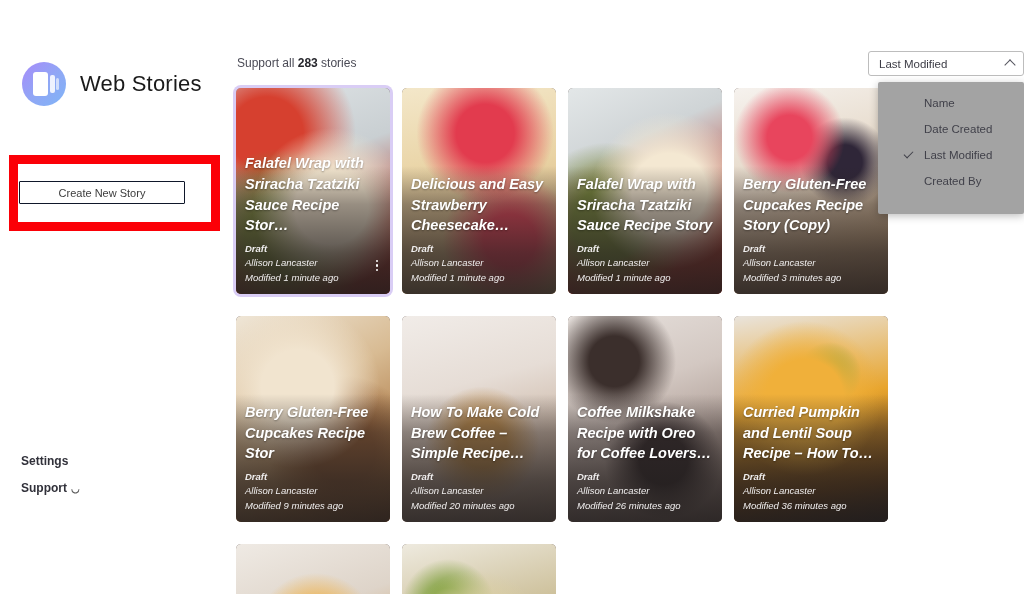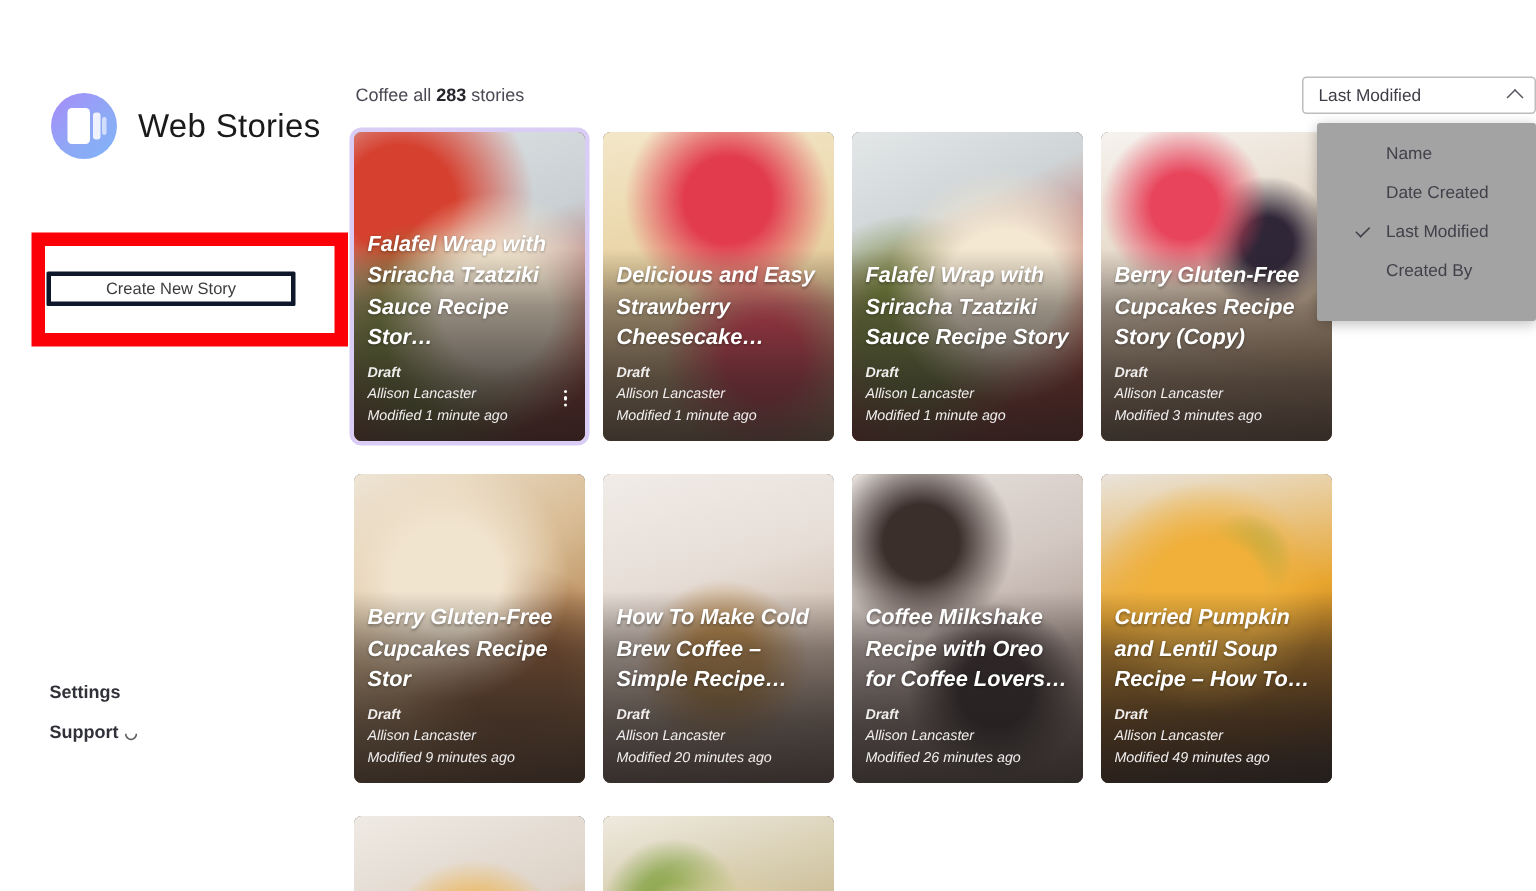--- a/index.html
+++ b/index.html
@@ -6,21 +6,21 @@
   html, body {
     width: 1024px; height: 594px;
     background: #ffffff;
     font-family: "Liberation Sans", sans-serif;
     overflow: hidden;
   }
   #app { position: relative; width: 1024px; height: 594px; }
 
   
   #sidebar {
-    position: absolute; left: 16px; top: 0;
+    position: absolute; left: 4px; top: 0;
     width: 232px; height: 594px;
     background: #fff;
   }
   .brand {
     position: absolute; left: 18px; top: 62px;
     display: flex; align-items: center; gap: 14px;
   }
   .brand-logo {
     width: 44px; height: 44px; border-radius: 50%;
     background: linear-gradient(135deg, #a78bfa 0%, #8fa8f5 55%, #7fb4f7 100%);
@@ -44,21 +44,21 @@
 
   .redbox {
     position: absolute; left: 5px; top: 155px;
     width: 211px; height: 76px;
     border: 9px solid #fb0007;
     background: transparent;
   }
   .create-btn {
     position: absolute; left: 15px; top: 181px;
     width: 166px; height: 23px;
-    border: 3px solid #0f172a; border-radius: 1px;
+    border: 1px solid #0f172a; border-radius: 1px;
     background: #fff;
     font-family: "Liberation Sans", sans-serif;
     font-size: 11px; color: #3c3c3c;
     cursor: pointer;
     display: flex; align-items: center; justify-content: center; text-align: center;
   }
 
   .navlist { position: absolute; left: 14px; top: 238px; width: 200px; }
   .navitem {
     display: flex; align-items: center; gap: 15px;
@@ -233,21 +233,21 @@
 
     <div class="bottomlinks">
       <a href="#"><span>Settings</span></a>
       <a href="#"><span>Support</span><span class="ext-glyph">◡</span></a>
     </div>
   </div>
 
   <div id="main">
 
     <div class="viewing">
-      <span>Coffee all</span>
+      <span>Support all</span>
       <b>283</b>
       <span>stories</span>
     </div>
 
     <div class="sortbox">
       <span class="lab">Last Modified</span>
       <span class="chev"></span>
     </div>
 
     <div class="sortmenu">
@@ -357,21 +357,21 @@
           </div>
         </div>
         <div class="card">
           <div class="photo ph-pumpkin"></div>
           <div class="shade"></div>
           <div class="meta">
             <div class="title">Curried Pumpkin and Lentil Soup Recipe – How To…</div>
             <div class="sub">
               <div class="draft">Draft</div>
               <div>Allison Lancaster</div>
-              <div>Modified 49 minutes ago</div>
+              <div>Modified 36 minutes ago</div>
             </div>
           </div>
         </div>
         <div class="card">
           <div class="photo ph-carrot"></div>
         </div>
         <div class="card">
           <div class="photo ph-zoodles"></div>
         </div>
       </div>

